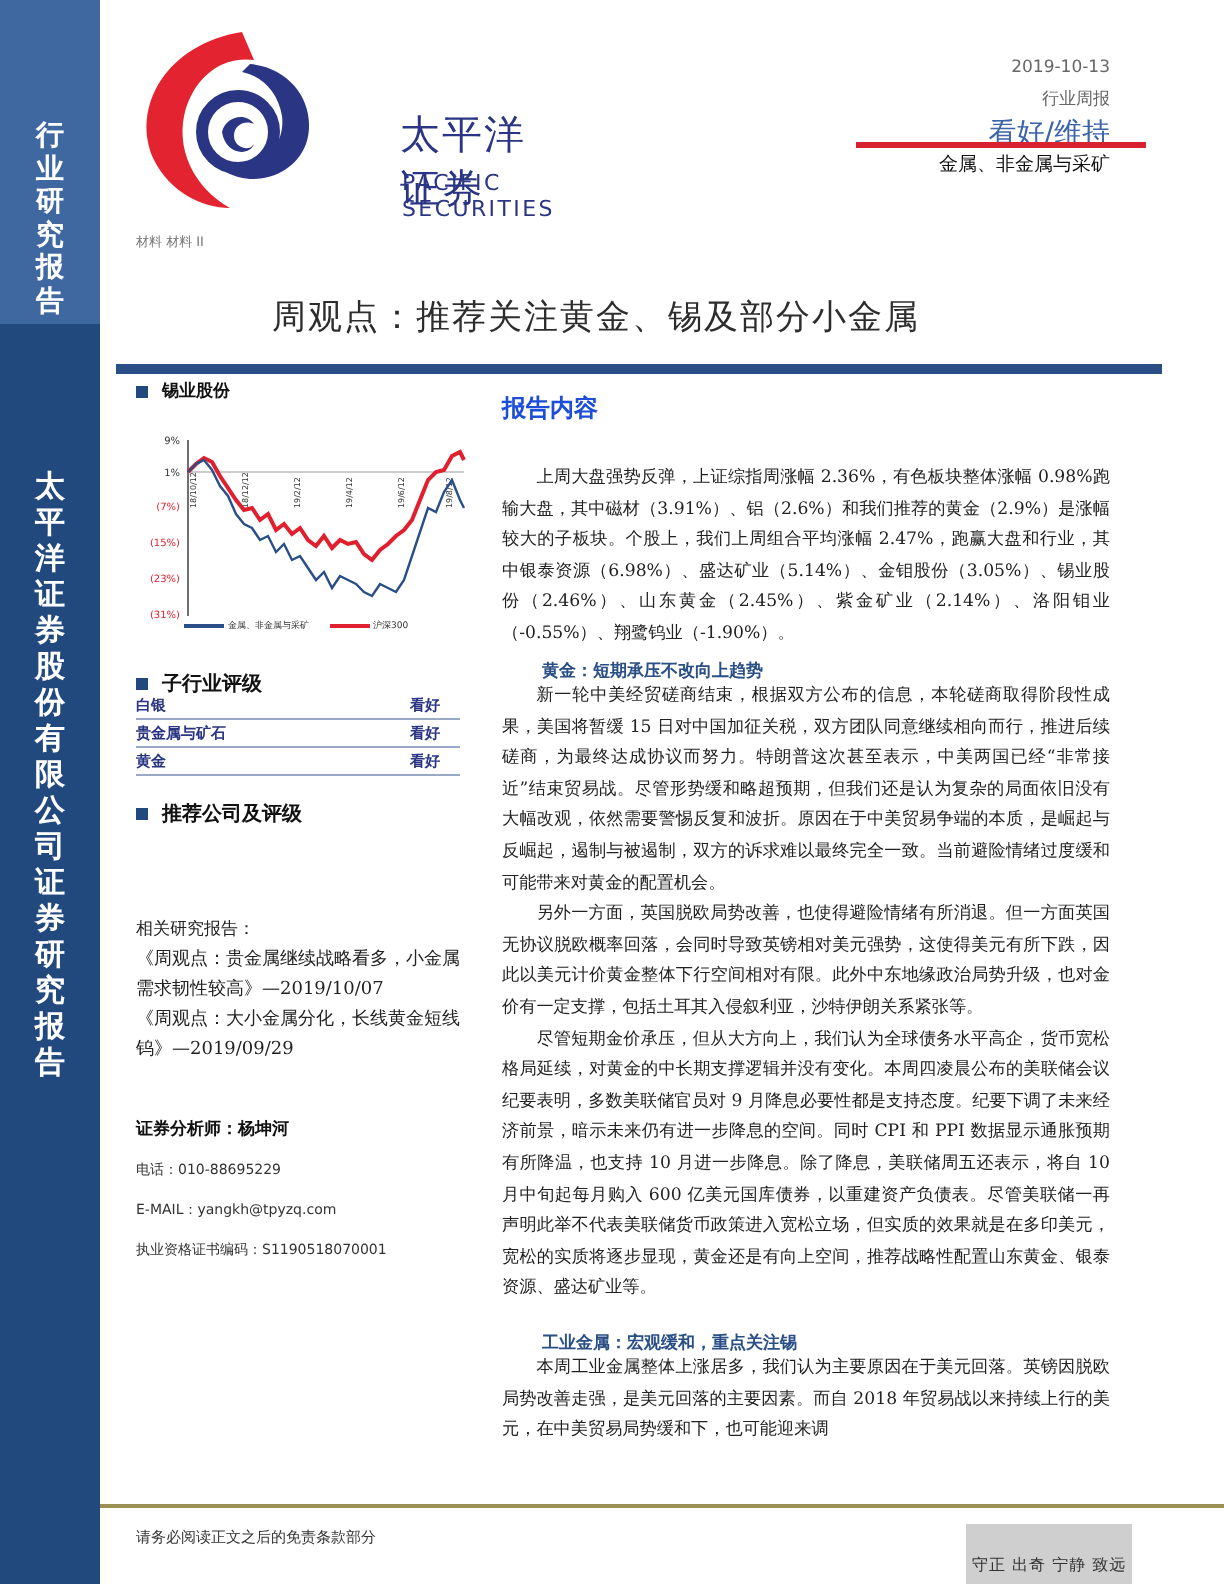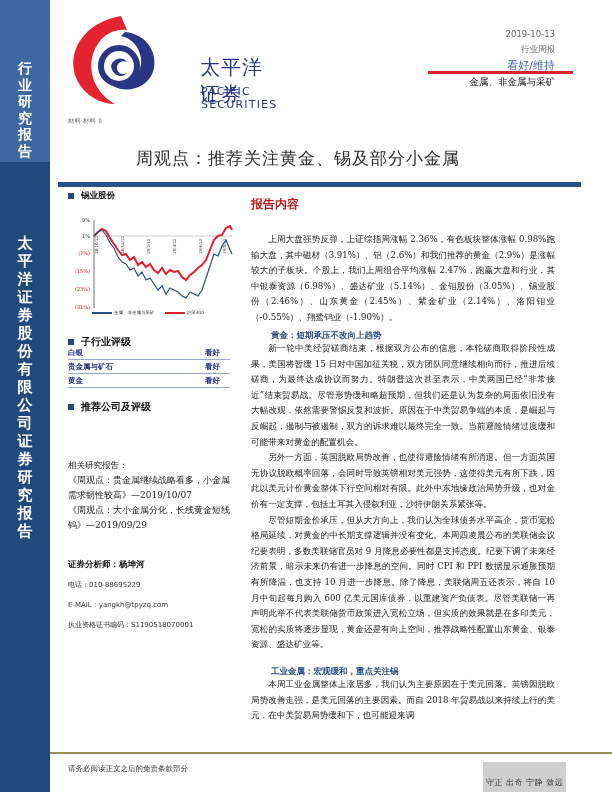--- a/index.html
+++ b/index.html
@@ -15,21 +15,21 @@
   .band-text span { display:block; }
 
   
   .logo { position:absolute; left:63px; top:14px; width:200px; height:90px; }
   .logo-cn { position:absolute; left:137px; top:40px; font-family:"DejaVu Sans", sans-serif; font-weight:normal; font-size:20px; color:#2a3683; letter-spacing:1px; }
   .logo-en { position:absolute; left:138px; top:71px; font-family:"DejaVu Sans", sans-serif; font-size:11px; color:#2a3683; letter-spacing:1.2px; }
 
   .meta { position:absolute; right:57px; text-align:right; font-family:"DejaVu Sans", sans-serif; font-size:8.5px; color:#666; }
   .meta.date { top:29px; }
   .meta.type { top:44px; }
-  .meta.rating { top:58px; color:#3c64a8; font-size:11px; }
+  .meta.rating { top:58px; color:#3c64a8; font-size:14px; }
   .meta.sector { top:76px; color:#111; font-size:9.5px; }
   .red-rule { position:absolute; left:428px; top:71px; width:145px; height:3px; background:#d8222f; }
 
   .crumb { position:absolute; left:68px; top:117px; font-size:6.5px; color:#777; font-family:"DejaVu Sans", sans-serif; }
 
   .title { position:absolute; left:136px; top:147px; font-size:17px; color:#2d2d2d; letter-spacing:1px; }
   .title-rule { position:absolute; left:58px; top:182px; width:523px; height:5px; background:#2a4f86; }
 
   
   .sec-head { position:absolute; left:68px; font-family:"DejaVu Sans", sans-serif; font-weight:bold; font-size:10px; color:#111; }
@@ -43,21 +43,21 @@
   .rating-table { position:absolute; left:68px; top:346px; width:162px; font-family:"DejaVu Sans", sans-serif; font-size:7.5px; font-weight:bold; color:#2a3683; }
   .rating-row { display:flex; justify-content:space-between; height:14px; line-height:14px; border-bottom:1.5px solid #9aa8c8; padding-right:10px; }
 
   .related { position:absolute; left:68px; top:458px; width:162px; font-size:9px; line-height:15px; color:#222; }
   .related .h { font-weight:normal; font-family:"DejaVu Sans", sans-serif; font-size:8.5px; }
   .analyst { position:absolute; left:68px; top:559px; width:170px; font-family:"DejaVu Sans", sans-serif; font-size:7px; color:#333; }
   .analyst .name { font-weight:bold; font-size:8.5px; color:#111; margin-bottom:9px; }
   .analyst div { margin-bottom:10px; }
 
   
-  .content-head { position:absolute; left:251px; top:196px; font-family:"DejaVu Sans", sans-serif; font-weight:bold; font-size:12px; color:#b91c1c; }
+  .content-head { position:absolute; left:251px; top:196px; font-family:"DejaVu Sans", sans-serif; font-weight:bold; font-size:12px; color:#1d4ed8; }
   .body { position:absolute; left:251px; width:304px; font-size:8.6px; line-height:15.6px; color:#222; text-align:justify; }
   .body p { text-indent:2em; }
   .sub-title { position:absolute; left:271px; font-family:"DejaVu Sans", sans-serif; font-weight:bold; font-size:8.5px; color:#2a4f86; }
   .p1 { top:232px; }
   .st1 { top:330px; }
   .p2 { top:341px; }
   .st2 { top:666px; }
   .p3 { top:677px; }
 
   

